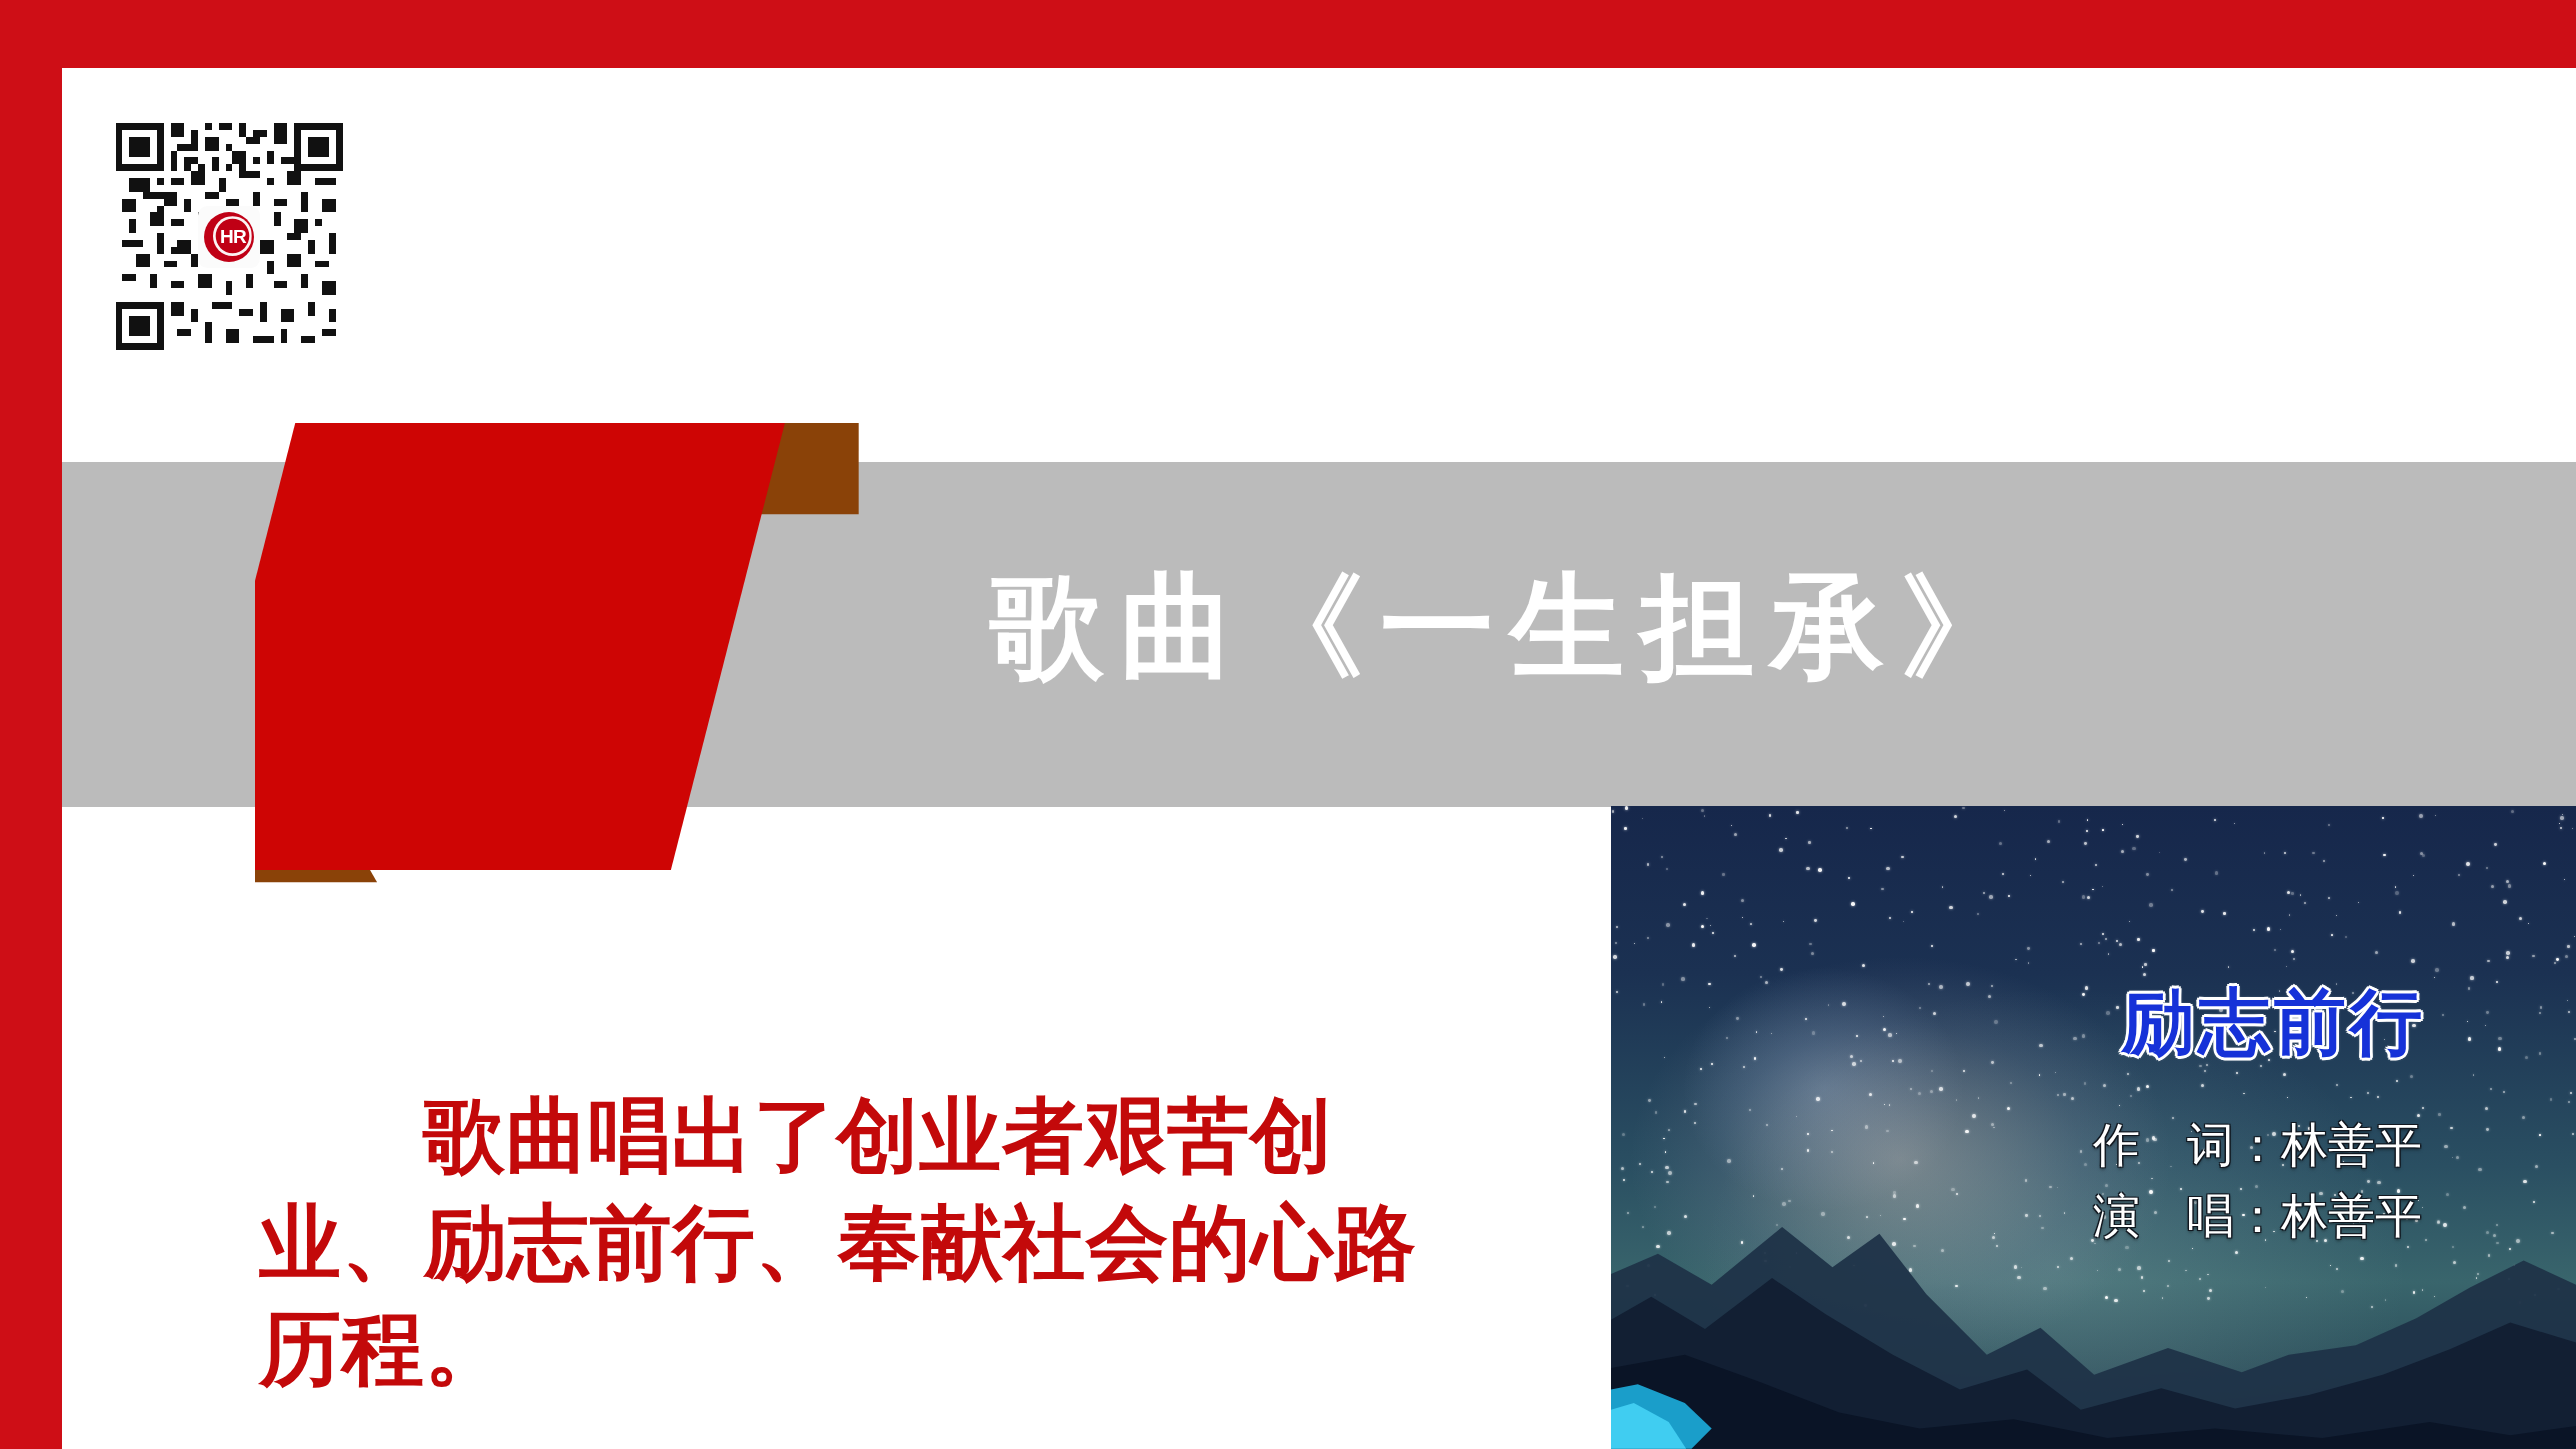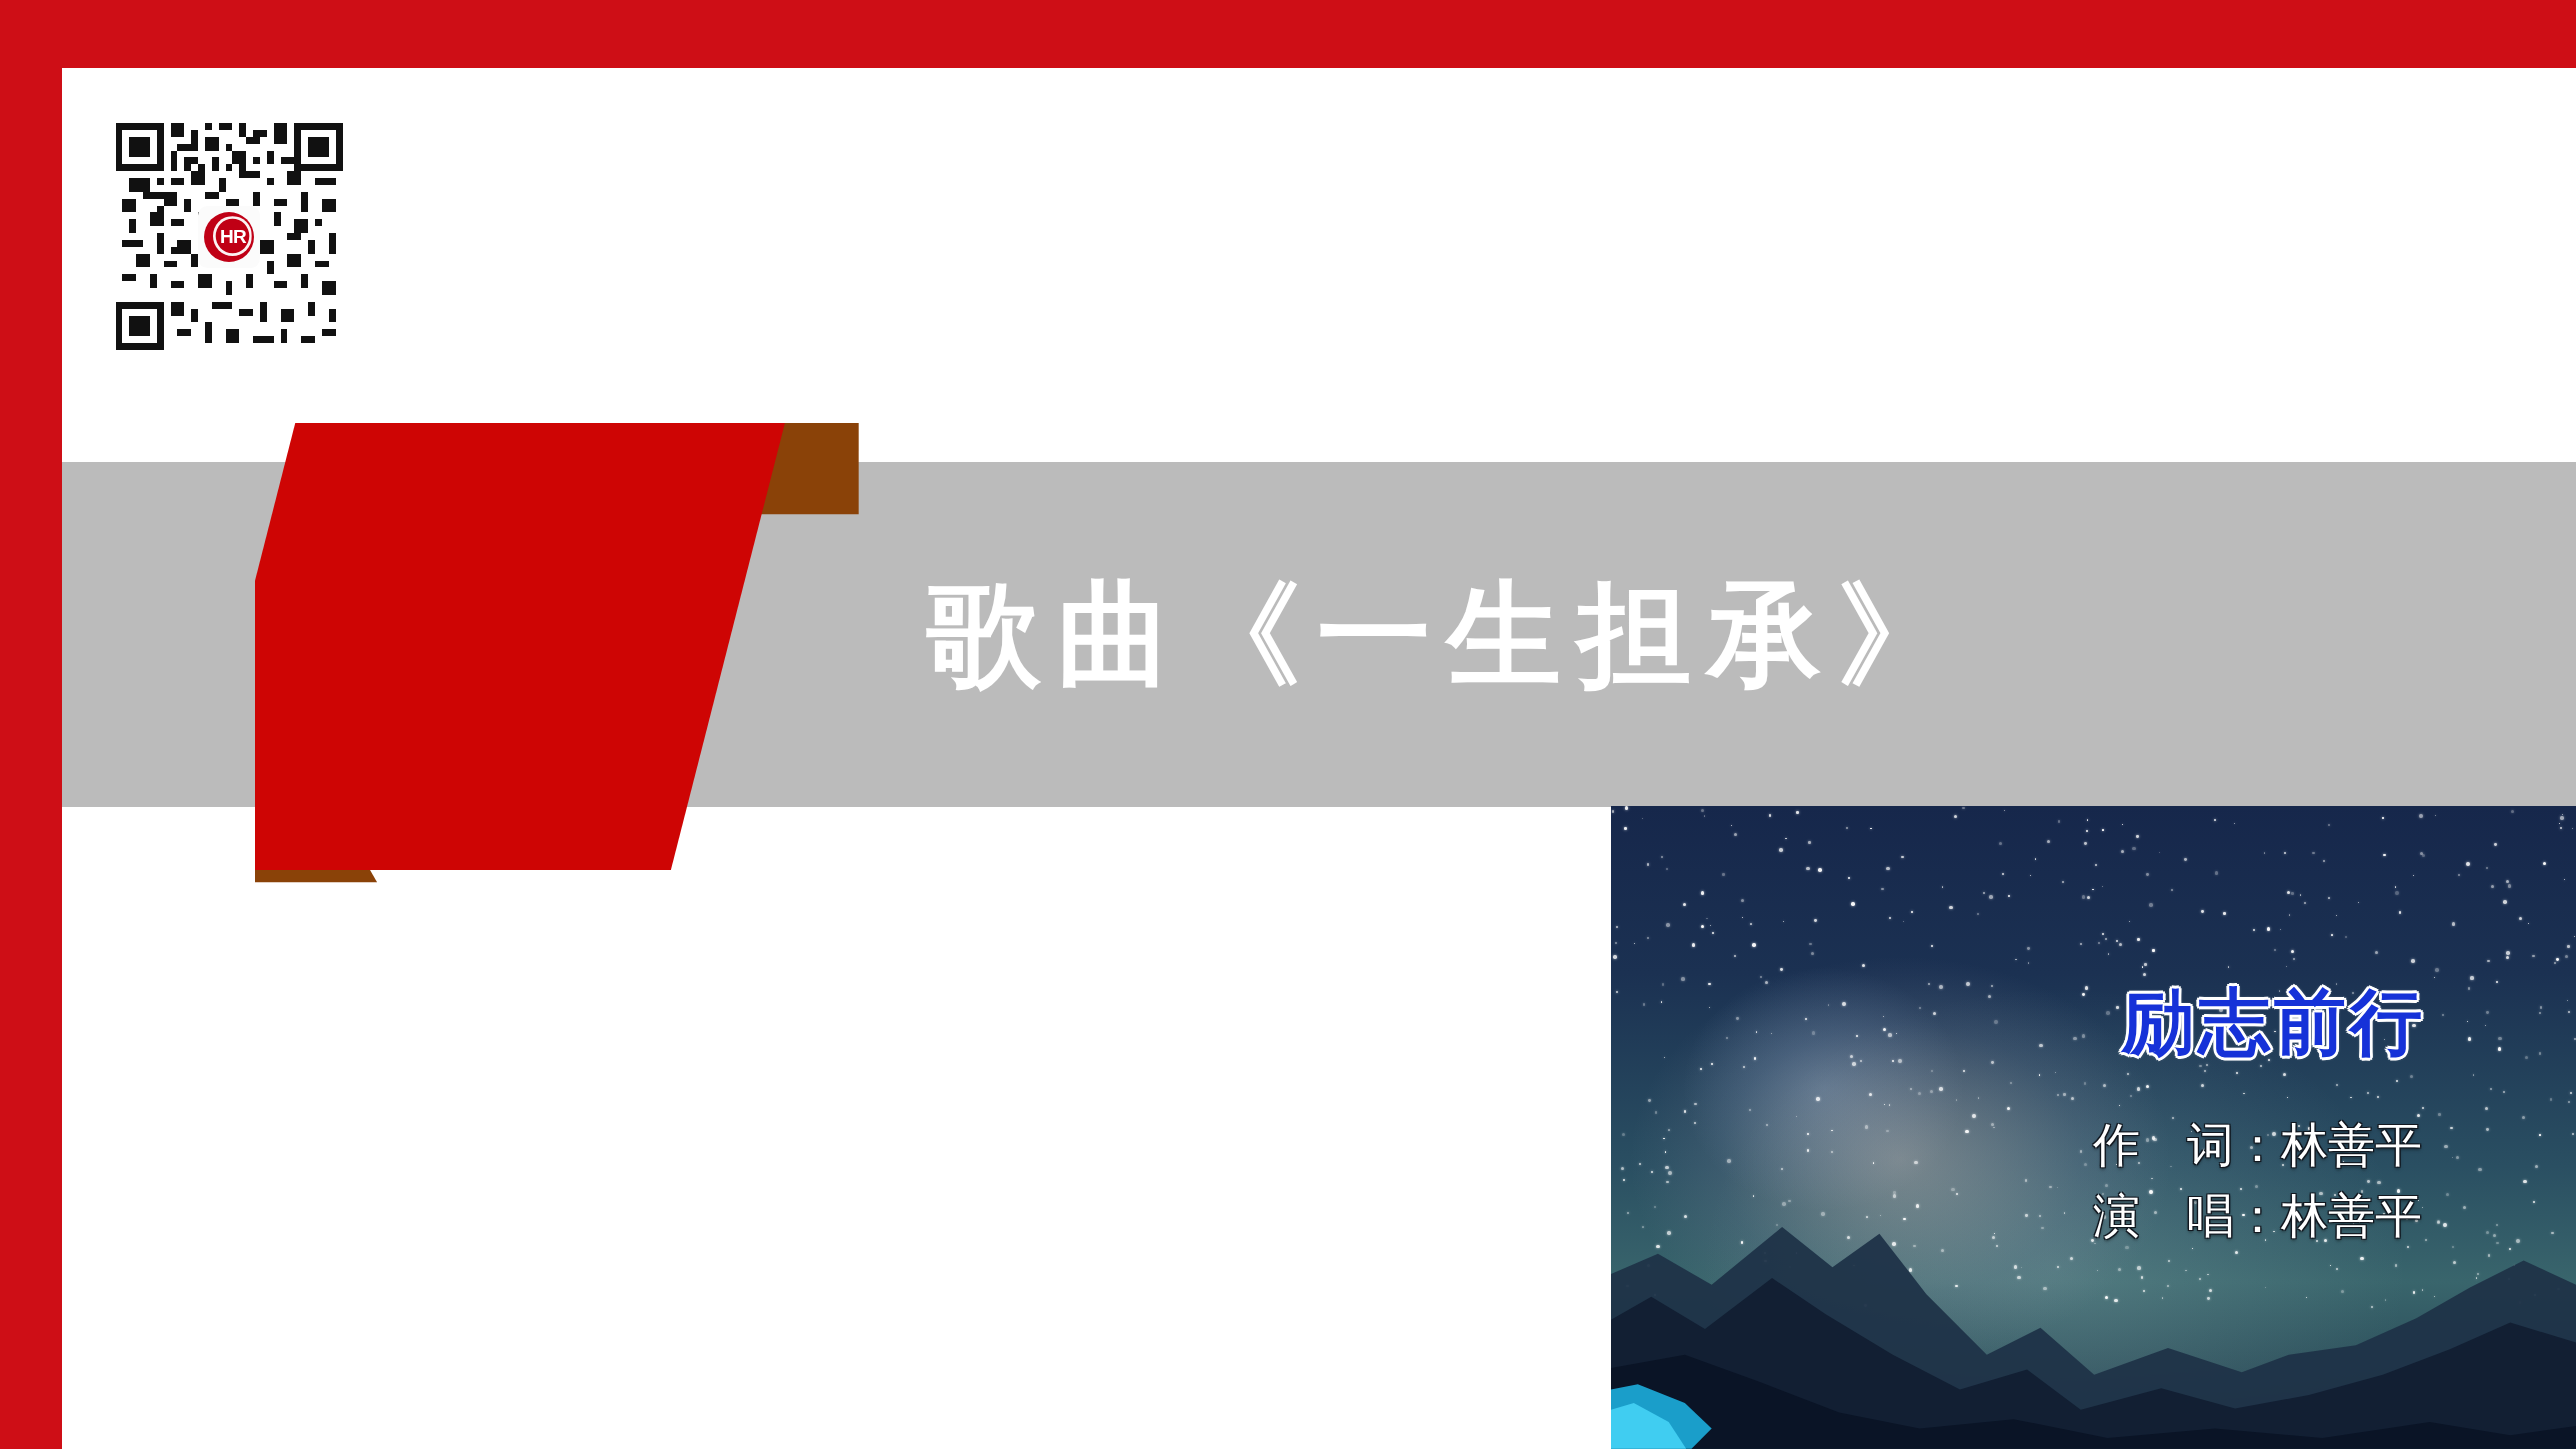--- a/index.html
+++ b/index.html
@@ -40,30 +40,30 @@
   .ribbon-wrap{
     position:absolute; left:255px; top:372px;
     width:711px; height:537px;
     pointer-events:none;
   }
   .ribbon-wrap svg{ display:block; width:100%; height:100%; }
 
   
   .banner-title{
     position:absolute;
-    left:927px; top:545px;
+    left:990px; top:545px;
     width:1275px; height:181px;
     display:flex; align-items:center;
     color:#ffffff;
     font-size:114px;
     font-weight:bold;
     letter-spacing:16px;
     line-height:1;
     white-space:nowrap;
-    font-family:Liberation Serif, serif;
+    font-family:Liberation Mono, monospace;
   }
 
   
   .qr-block{
     position:absolute; left:115px; top:123px;
     width:228px; height:227px;
     background:#ffffff;
   }
   .qr-block svg{ display:block; width:100%; height:100%; }
   .qr-logo{
@@ -321,20 +321,21 @@
     </svg>
     <div class="qr-logo">
       <div class="qr-logo-inner">
         <span class="qr-logo-txt">HR</span>
       </div>
     </div>
   </div>
 
   <div class="banner-title">歌曲《一生担承》</div>
 
+  <div class="body-text">歌曲唱出了创业者艰苦创业、励志前行、奉献社会的心路历程。</div>
 
   <div class="video-card">
     <div class="vid-sky"></div>
     <div class="vid-stars" id="starfield">
         <i style="left:24.37%;top:3.33%;width:1.5px;height:1.5px;opacity:0.49"></i>
         <i style="left:54.45%;top:4.58%;width:2.3px;height:2.3px;opacity:0.80"></i>
         <i style="left:23.93%;top:30.48%;width:3.8px;height:3.8px;opacity:0.81"></i>
         <i style="left:83.02%;top:33.83%;width:3.6px;height:3.6px;opacity:0.88"></i>
         <i style="left:96.15%;top:50.99%;width:1.7px;height:1.7px;opacity:0.98"></i>
         <i style="left:70.49%;top:22.35%;width:3px;height:3px;opacity:0.94"></i>

